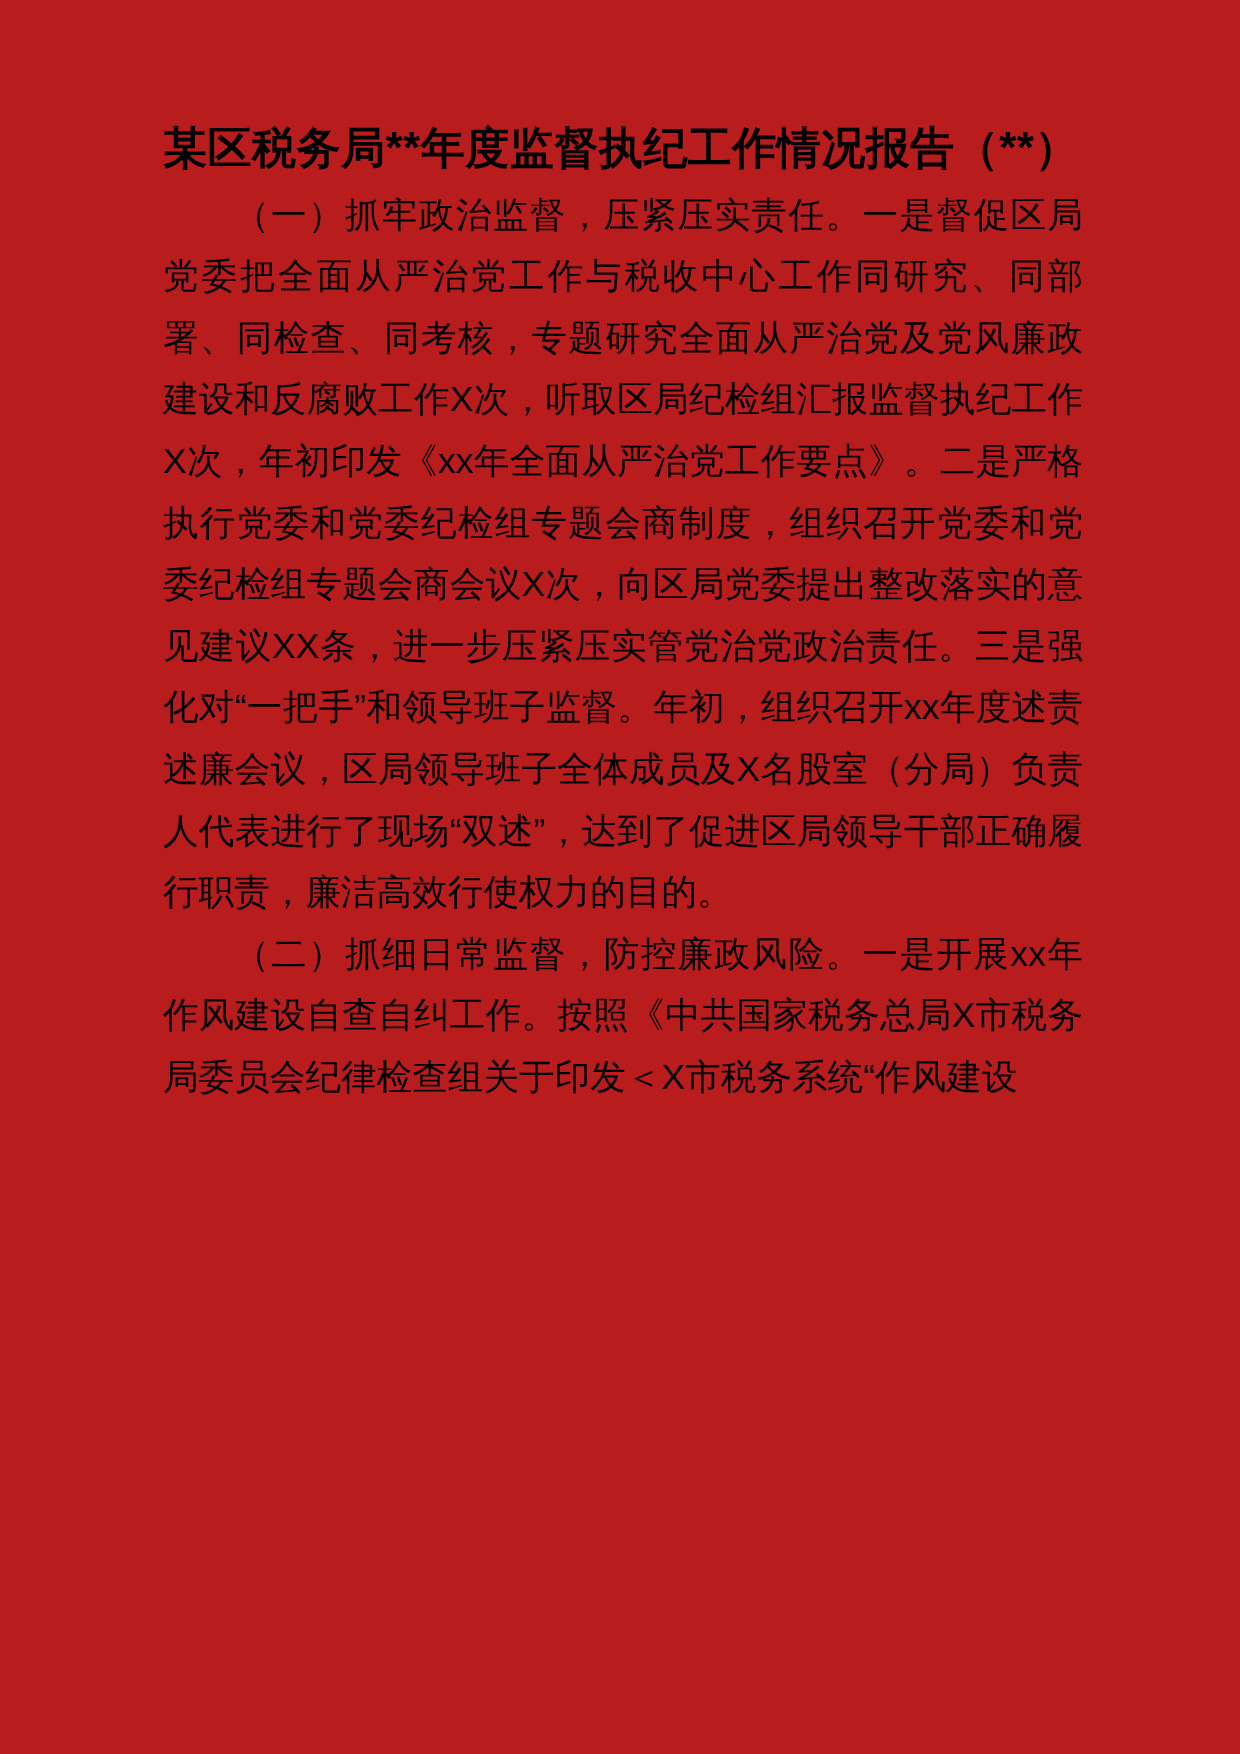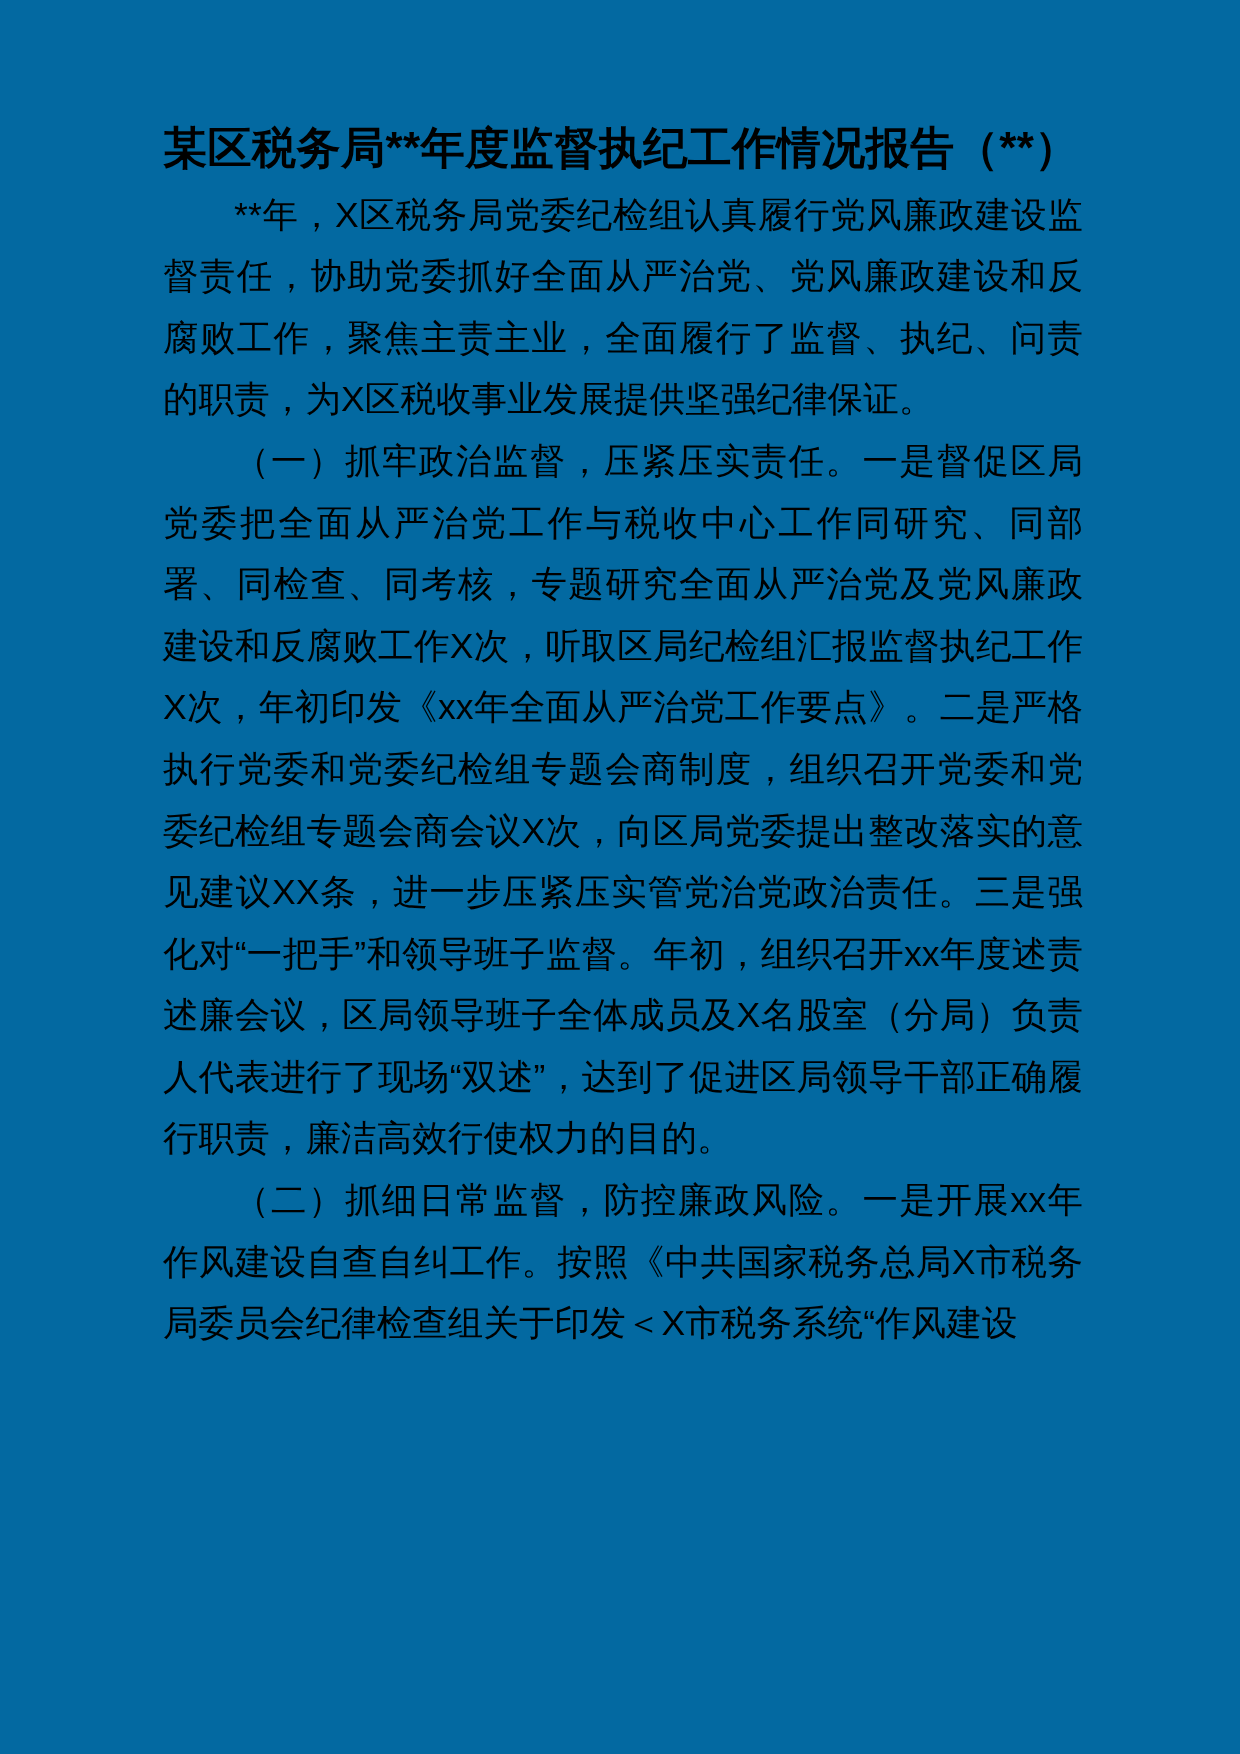--- a/index.html
+++ b/index.html
@@ -10,21 +10,21 @@
   }
   body {
     font-family: "Liberation Sans", "DejaVu Sans", sans-serif;
     color: #000000;
   }
   .page {
     position: relative;
     width: 1240px;
     height: 1754px;
     margin: 0 auto;
-    background: #0369a1;
+    background: #b91c1c;
     box-sizing: border-box;
     overflow: hidden;
   }
   .doc-body {
     position: absolute;
     left: 163px;
     top: 118px;
     width: 920px;
   }
   .doc-title {
@@ -53,21 +53,20 @@
   }
 </style>
 </head>
 <body>
 
 <div class="page">
   <div class="doc-body">
 
     <h1 class="doc-title">某区税务局**年度监督执纪工作情况报告（**）</h1>
 
-    <p class="para indent">**年，X区税务局党委纪检组认真履行党风廉政建设监督责任，协助党委抓好全面从严治党、党风廉政建设和反腐败工作，聚焦主责主业，全面履行了监督、执纪、问责的职责，为X区税收事业发展提供坚强纪律保证。</p>
 
 
     <p class="para indent">（一）抓牢政治监督，压紧压实责任。一是督促区局党委把全面从严治党工作与税收中心工作同研究、同部署、同检查、同考核，专题研究全面从严治党及党风廉政建设和反腐败工作X次，听取区局纪检组汇报监督执纪工作X次，年初印发《xx年全面从严治党工作要点》。二是严格执行党委和党委纪检组专题会商制度，组织召开党委和党委纪检组专题会商会议X次，向区局党委提出整改落实的意见建议XX条，进一步压紧压实管党治党政治责任。三是强化对“一把手”和领导班子监督。年初，组织召开xx年度述责述廉会议，区局领导班子全体成员及X名股室（分局）负责人代表进行了现场“双述”，达到了促进区局领导干部正确履行职责，廉洁高效行使权力的目的。</p>
 
     <p class="para indent">（二）抓细日常监督，防控廉政风险。一是开展xx年作风建设自查自纠工作。按照《中共国家税务总局X市税务局委员会纪律检查组关于印发＜X市税务系统“作风建设</p>
 
   </div>
 </div>
 
 </body></html>

